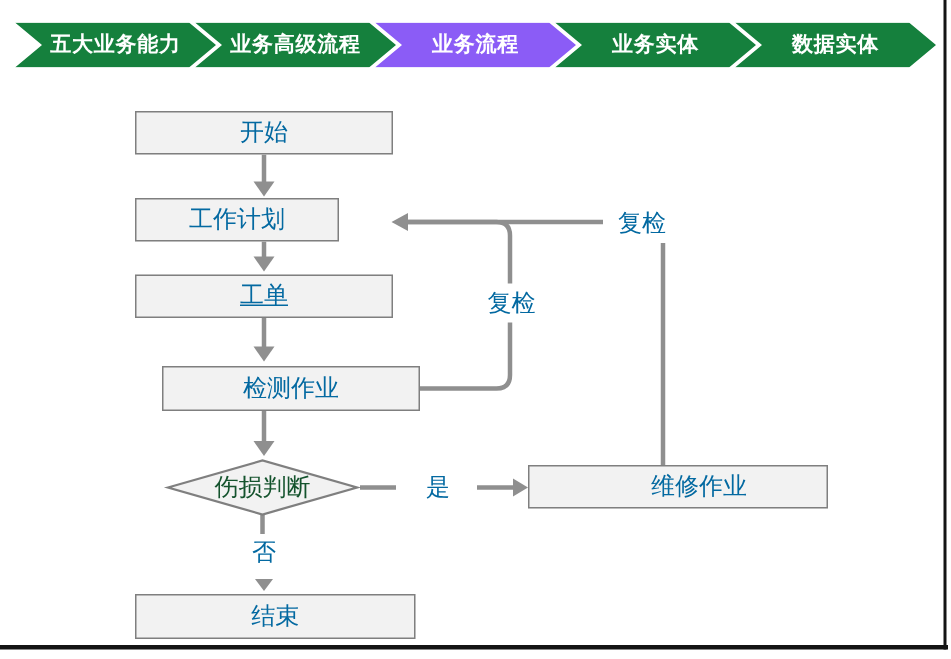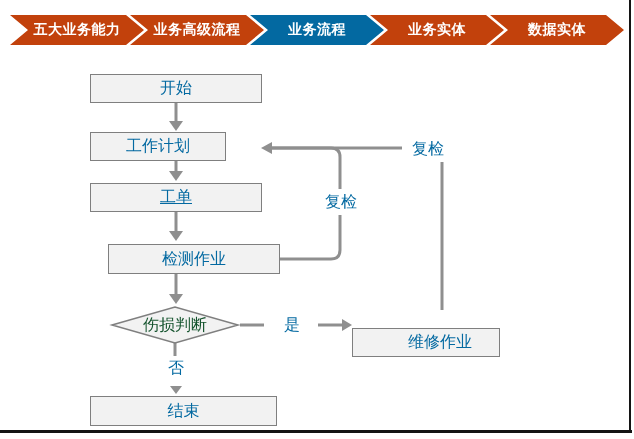--- a/index.html
+++ b/index.html
@@ -10,38 +10,38 @@
   .screen{position:absolute;left:0;top:0;width:634px;height:439px;background:#fff;}
 
   
   .edge-bottom{position:absolute;left:0;top:430px;width:632px;height:3px;background:#141414;}
   .edge-right{position:absolute;left:629px;top:0;width:2px;height:433px;background:#141414;}
 
   
   .crumbs{position:absolute;left:10px;top:15px;height:30px;display:flex;}
   .chev{
     width:134px;height:30px;flex:0 0 auto;display:flex;align-items:center;justify-content:center;
-    background:#c2410c;color:#ffffff;font-size:14px;font-weight:bold;letter-spacing:.5px;
+    background:#15803d;color:#ffffff;font-size:14px;font-weight:bold;letter-spacing:.5px;
     clip-path:polygon(0 0, calc(100% - 18px) 0, 100% 50%, calc(100% - 18px) 100%, 0 100%, 18px 50%);
     white-space:nowrap;
   }
   .chev + .chev{margin-left:-14px;}
-  .chev.active{background:#0369a1;}
+  .chev.active{background:#8b5cf6;}
 
   
   .node{
     position:absolute;background:#f2f2f2;border:1.5px solid #7f7f7f;box-sizing:border-box;
     display:flex;align-items:center;justify-content:center;
     font-size:16px;color:#0369a1;white-space:nowrap;
   }
   .n-start  {left:90px; top:74px;  width:172px;height:29px;}
   .n-plan   {left:90px; top:132px; width:136px;height:29px;}
   .n-order  {left:90px; top:183px; width:172px;height:29px;text-decoration:underline;}
   .n-inspect{left:108px; top:244px; width:172px;height:30px;}
-  .n-repair {left:352px;top:328px; width:148px;height:29px;padding-left:28px;}
+  .n-repair {left:352px;top:310px; width:200px;height:29px;padding-left:28px;}
   .n-end    {left:90px; top:396px; width:187px;height:30px;}
 
   .svg-layer{position:absolute;left:0;top:0;width:634px;height:439px;}
 
   .decision-label{
     position:absolute;left:112px;top:315px;width:126px;height:20px;
     display:flex;align-items:center;justify-content:center;
     font-size:16px;color:#14532d;white-space:nowrap;
   }
   .lbl{

